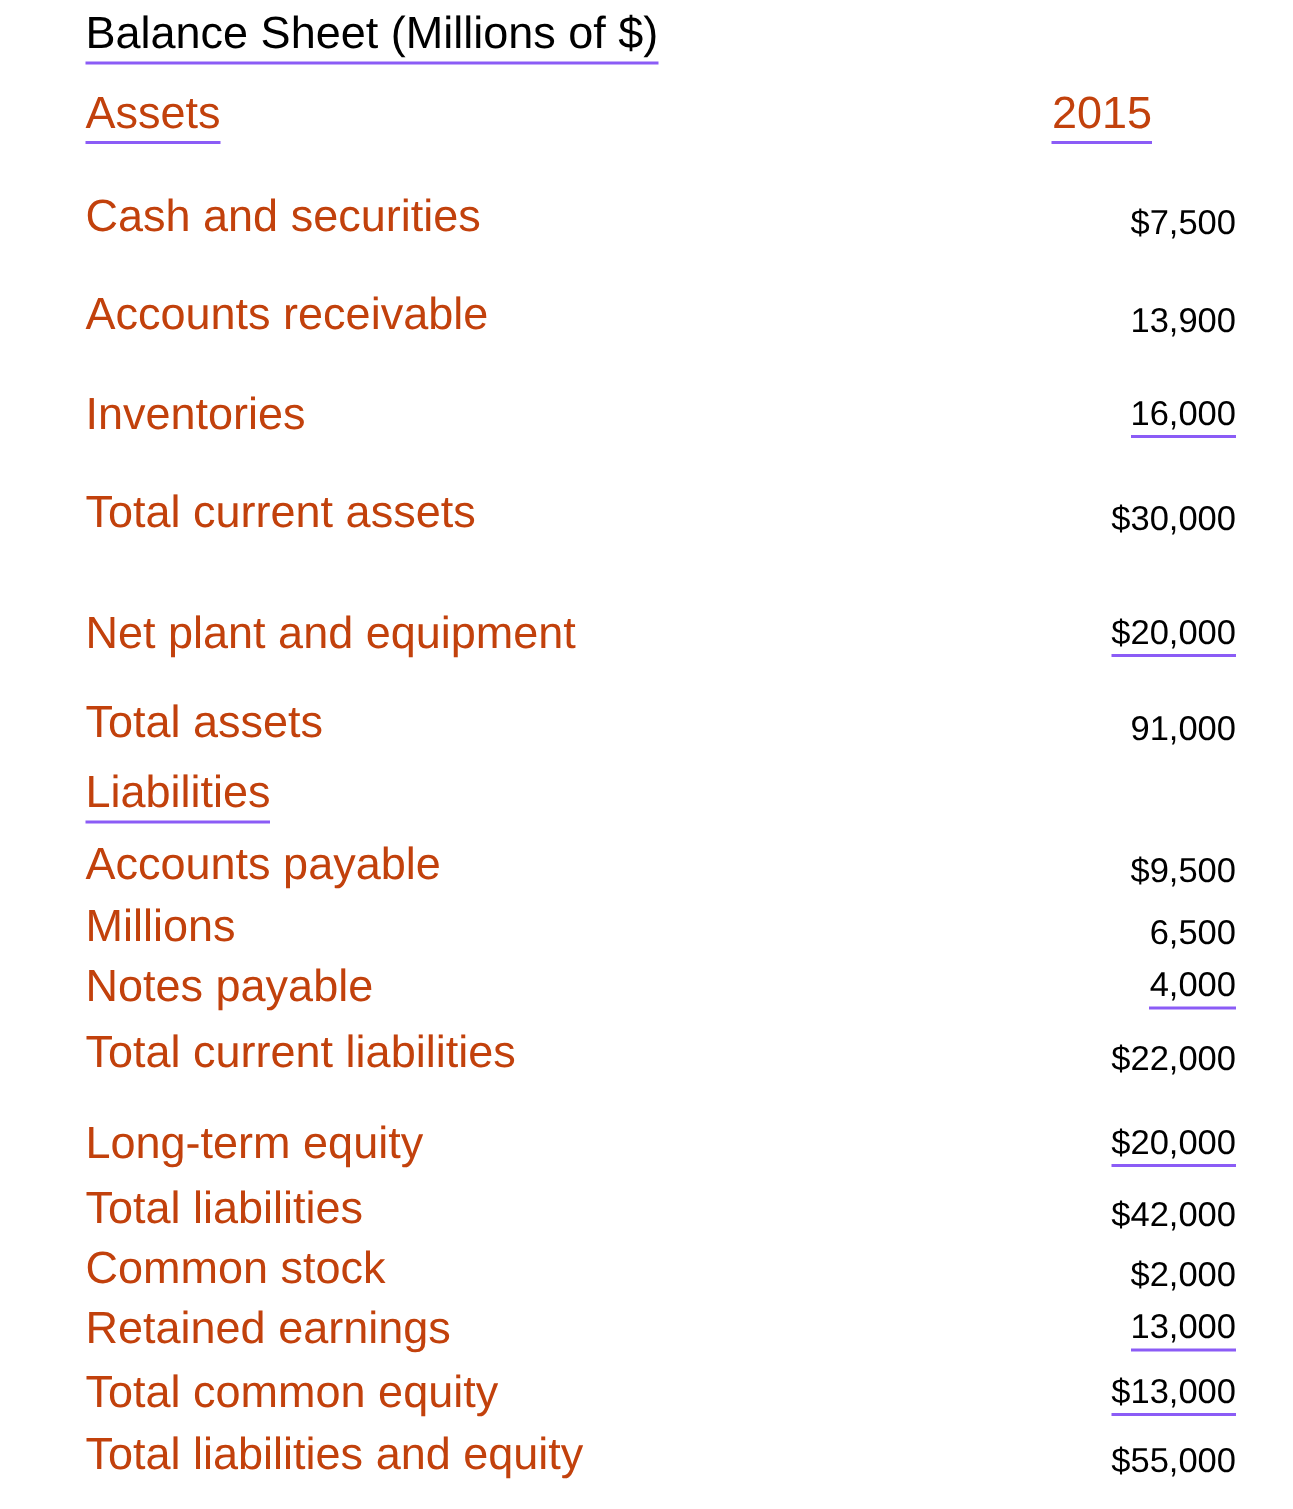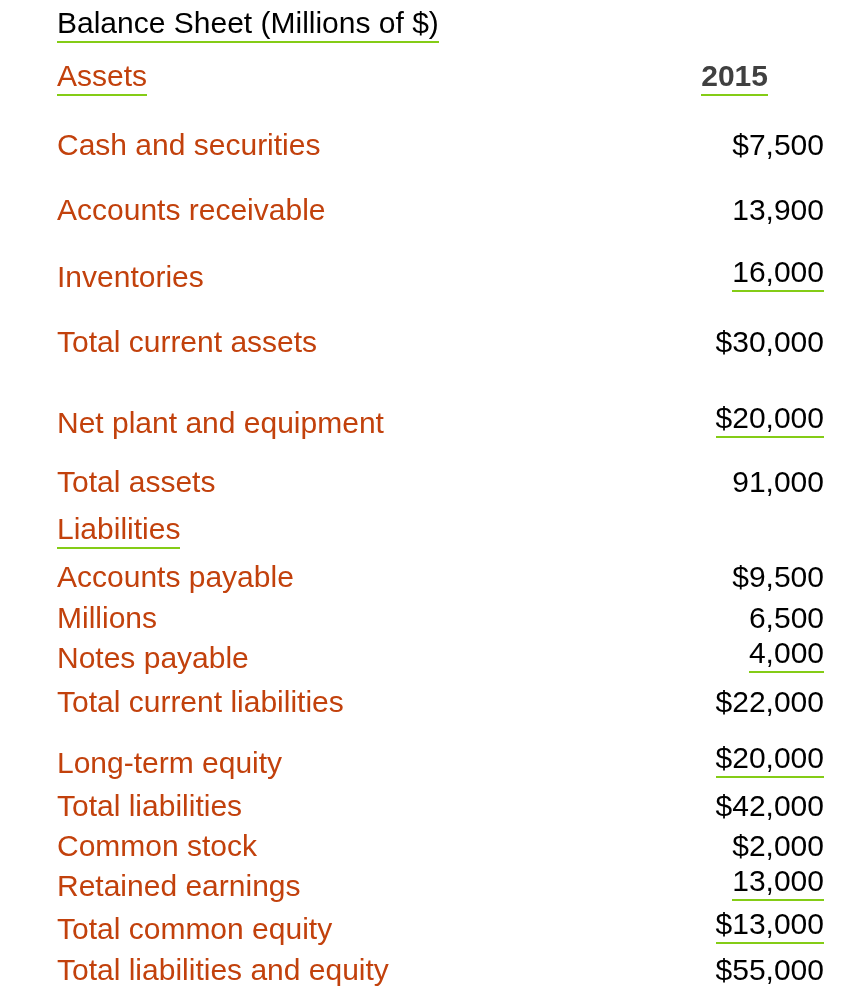--- a/index.html
+++ b/index.html
@@ -32,50 +32,49 @@
     bottom: 0;
     font-size: 30px;
     line-height: 1;
     white-space: nowrap;
     color: #c2410c;
   }
   .value {
     position: absolute;
     right: 38px;
     bottom: 0;
-    font-size: 30px;
+    font-size: 23px;
     line-height: 1;
     white-space: nowrap;
     text-align: left;
     color: #000000;
   }
   
   .uline {
-    border-bottom: 2px solid #84cc16;
+    border-bottom: 2px solid #8b5cf6;
     padding-bottom: 3px;
   }
   .title {
     position: absolute;
     left: 57px;
     bottom: 0;
     font-size: 30px;
     line-height: 1;
     white-space: nowrap;
     color: #000000;
   }
   
   .year-head {
     position: absolute;
     right: 94px;
     bottom: 0;
     font-size: 30px;
     line-height: 1;
     white-space: nowrap;
-    color: #404040;
-    font-weight: bold;
+    color: #c2410c;
   }
 </style>
 </head>
 <body>
 
 <div id="sheet">
 
   <div class="row" id="row-title" style="top: 43px;">
     <span class="title uline">Balance Sheet (Millions of $)</span>
   </div>

